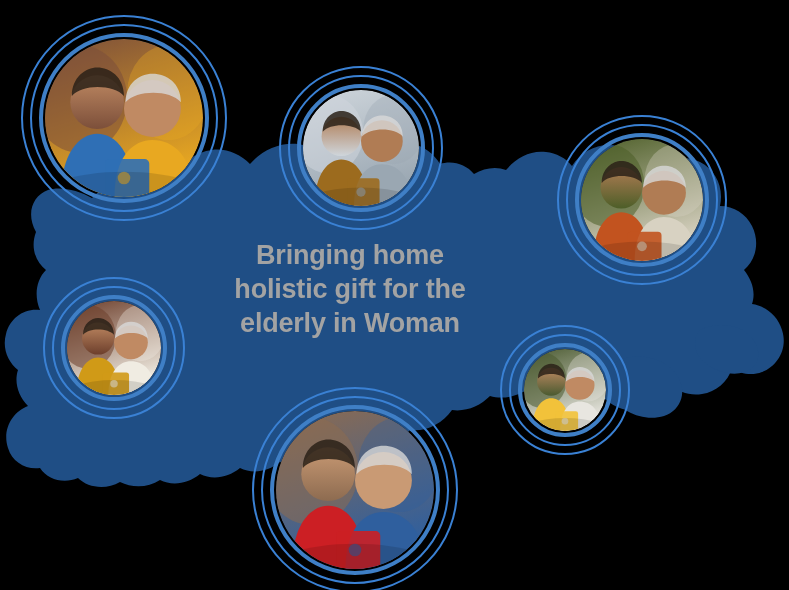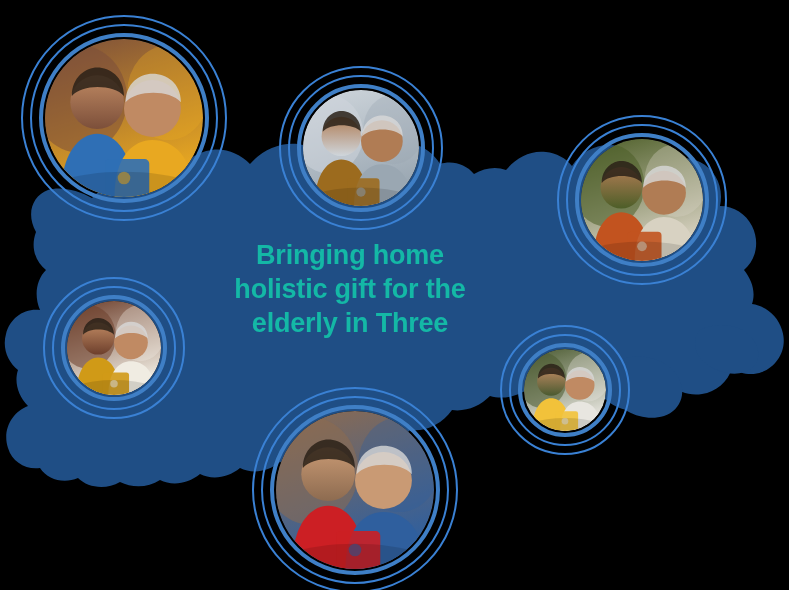--- a/index.html
+++ b/index.html
@@ -136,24 +136,24 @@
            C 740,378 718,374 704,362
            C 694,354 692,338 700,330 Z"></path>
       <path fill="#1f4e85" d="M 620,360
            C 640,352 664,358 676,374
            C 688,390 682,410 664,416
            C 644,422 620,412 610,394
            C 602,380 606,366 620,360 Z"></path>
     </svg>
   </div>
 
-  <div id="headline" style="color: #14b8a6;">
+  <div id="headline" style="color: #a3a3a3;">
     <span class="line">Bringing home</span>
     <span class="line">holistic gift for the</span>
-    <span class="line">elderly in Three</span>
+    <span class="line">elderly in Woman</span>
   </div>
 
   <div id="bubble-layer">
       <div class="bubble" style="left: 19px; top: 13px; width: 210px; height: 210px;">
         <div class="ring" style="left:20px;top:20px;width:170px;height:170px;
                border-width:4px;border-color:#3f7fc6;"></div>
         <div class="ring" style="left:11px;top:11px;width:188px;height:188px;
                border-width:2px;border-color:#3a81d4;"></div>
         <div class="ring" style="left:2px;top:2px;width:206px;height:206px;
                border-width:2px;border-color:#3a81d4;"></div>

